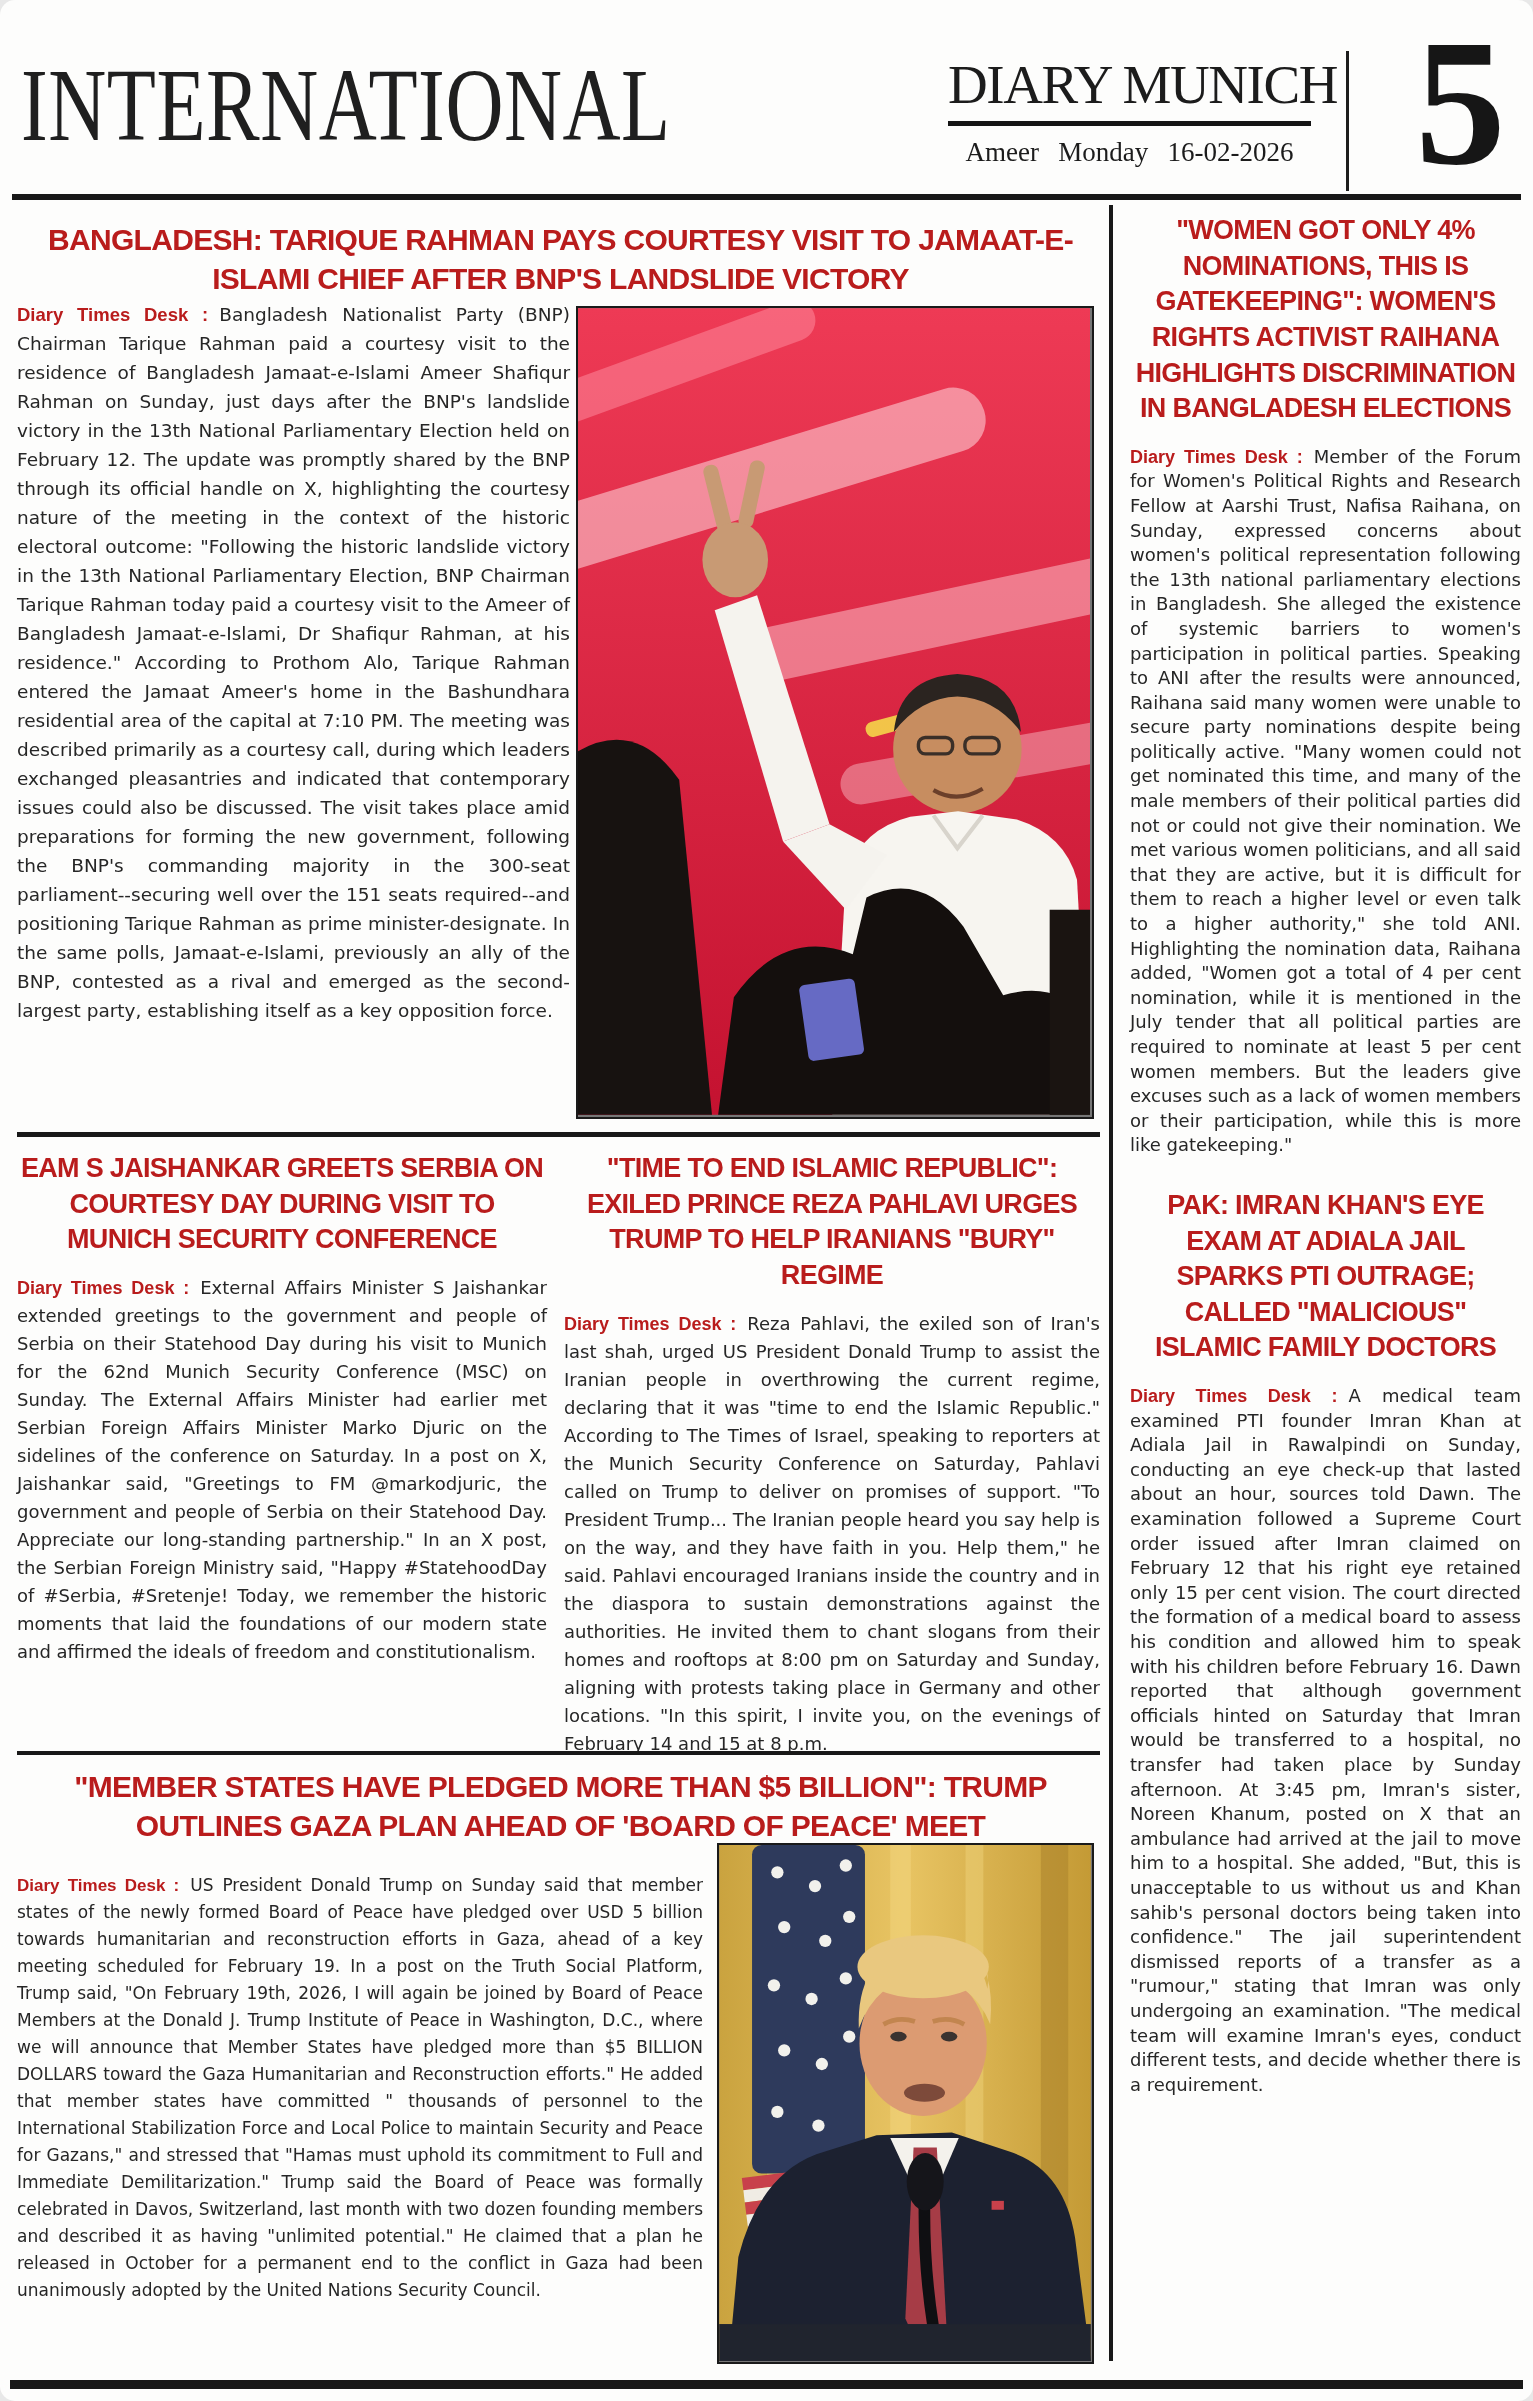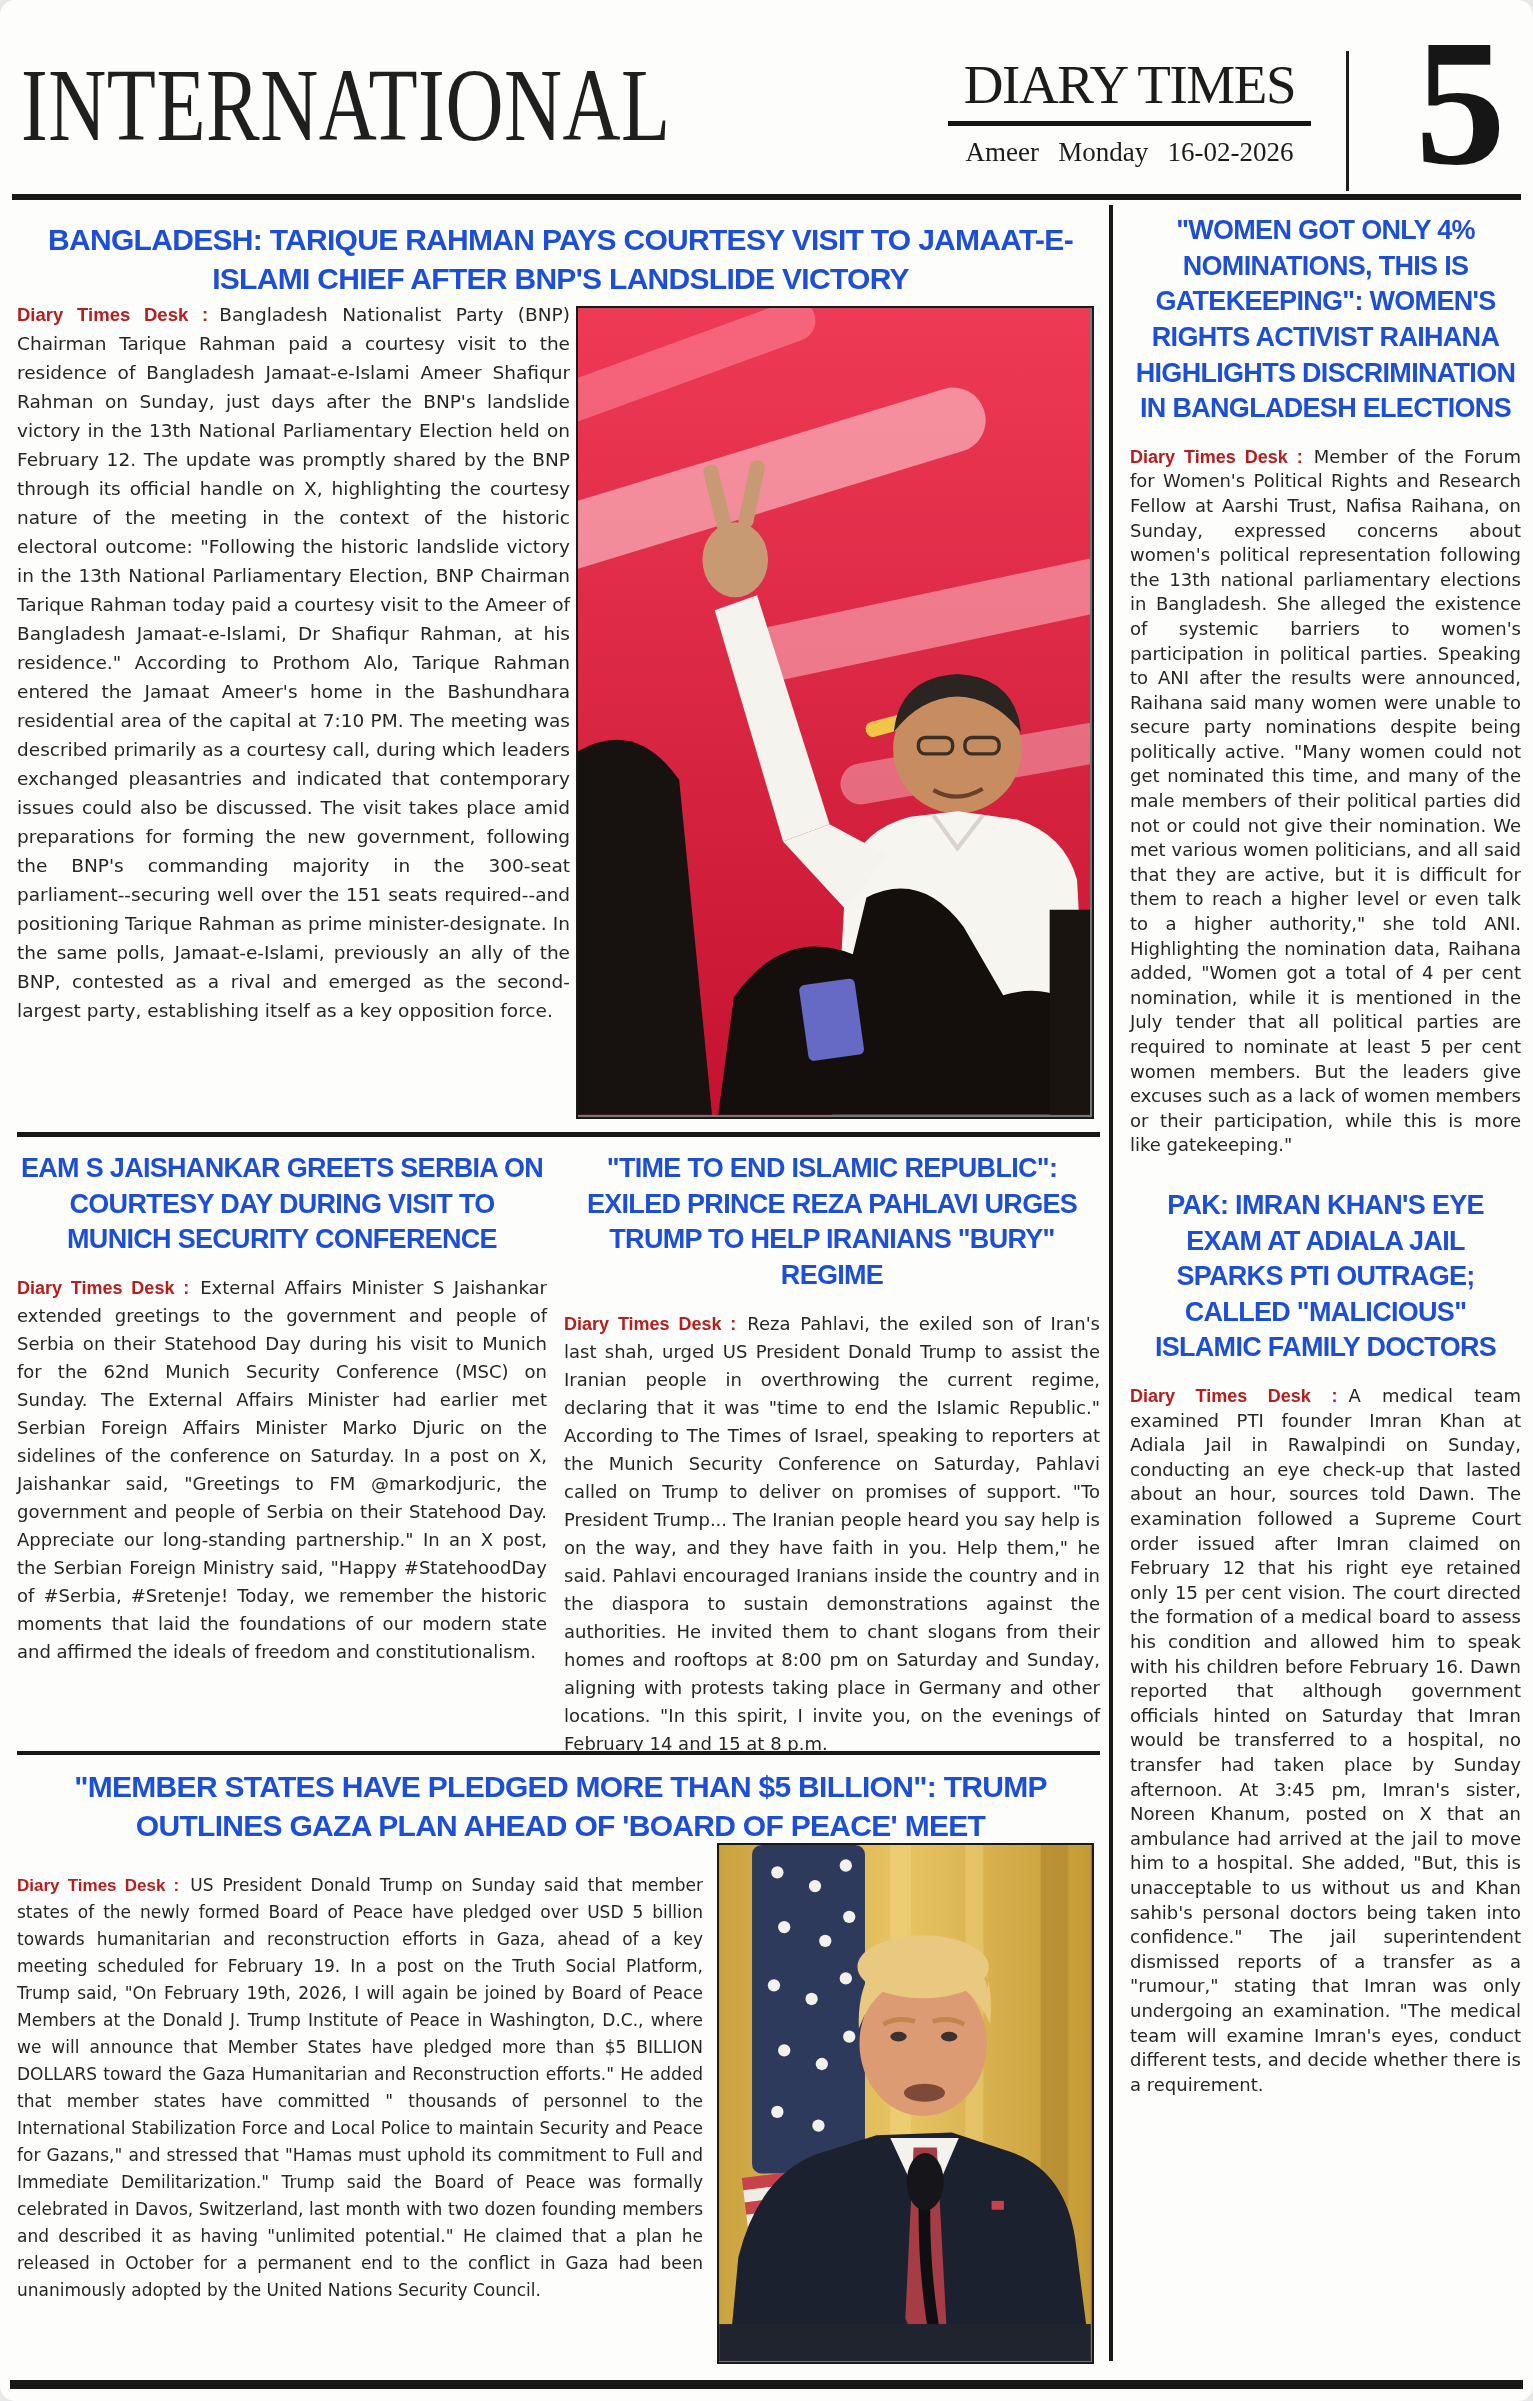--- a/index.html
+++ b/index.html
@@ -13,21 +13,21 @@
         font-family:"Liberation Serif",serif;color:#1c1c1c;}
   .masthead-title{font-size:55px;letter-spacing:-1.4px;white-space:nowrap;line-height:1.1;}
   .masthead-divider{height:4.8px;background:#151515;margin:5.5px 0 11px 0;}
   .masthead-dateline{font-size:27px;white-space:nowrap;}
   .masthead-dateline span{margin:0 9.6px;}
   .masthead-sep{position:absolute;left:1346px;top:51px;width:3.4px;height:140px;background:#1d1d1d;}
   .page-number{position:absolute;left:1392px;top:12.3px;width:137px;text-align:center;
         font-family:"Liberation Serif",serif;font-weight:bold;font-size:181px;line-height:1;color:#161616;}
   .rule{position:absolute;background:#181818;}
   
-  .headline{font-family:"Liberation Sans",sans-serif;font-weight:700;color:#1d4ed8;
+  .headline{font-family:"Liberation Sans",sans-serif;font-weight:700;color:#b91c1c;
         text-align:center;letter-spacing:-0.7px;}
   .hl-xl{font-size:30px;line-height:1.30;}
   .hl-md{font-size:27px;line-height:1.32;}
   .body-text{text-align:justify;}
   .byline{font-weight:bold;color:#b91c1c;margin-right:11px;font-family:"Liberation Sans",sans-serif;}
   .a1-body{position:absolute;left:17px;top:300px;width:553px;font-size:18.5px;line-height:29px;}
   .mid-col{position:absolute;top:1151px;}
   .mid-col .headline{margin-bottom:16.4px;}
   .mid-body{font-size:18px;line-height:28px;}
   .gaza-body{position:absolute;left:17px;top:1872px;width:686px;font-size:17px;line-height:27px;}
@@ -38,21 +38,21 @@
   .photo-frame svg{display:block;}
 </style>
 </head>
 <body>
 
 <div id="page">
 
   <div class="section-title">INTERNATIONAL</div>
 
   <div class="masthead-box">
-    <div class="masthead-title">DIARY TIMES</div>
+    <div class="masthead-title">DIARY MUNICH</div>
     <div class="masthead-divider"></div>
     <div class="masthead-dateline"><span>Ameer</span><span>Monday</span><span>16-02-2026</span></div>
   </div>
 
   <div class="masthead-sep"></div>
   <div class="page-number">5</div>
   <div class="rule" style="left:12.3px;top:194px;width:1509px;height:6.2px;"></div>
 
   <div class="headline hl-xl" style="position:absolute;left:27px;top:220px;width:1067px;">BANGLADESH: TARIQUE RAHMAN PAYS COURTESY VISIT TO JAMAAT-E-ISLAMI CHIEF AFTER BNP'S LANDSLIDE VICTORY</div>
 

